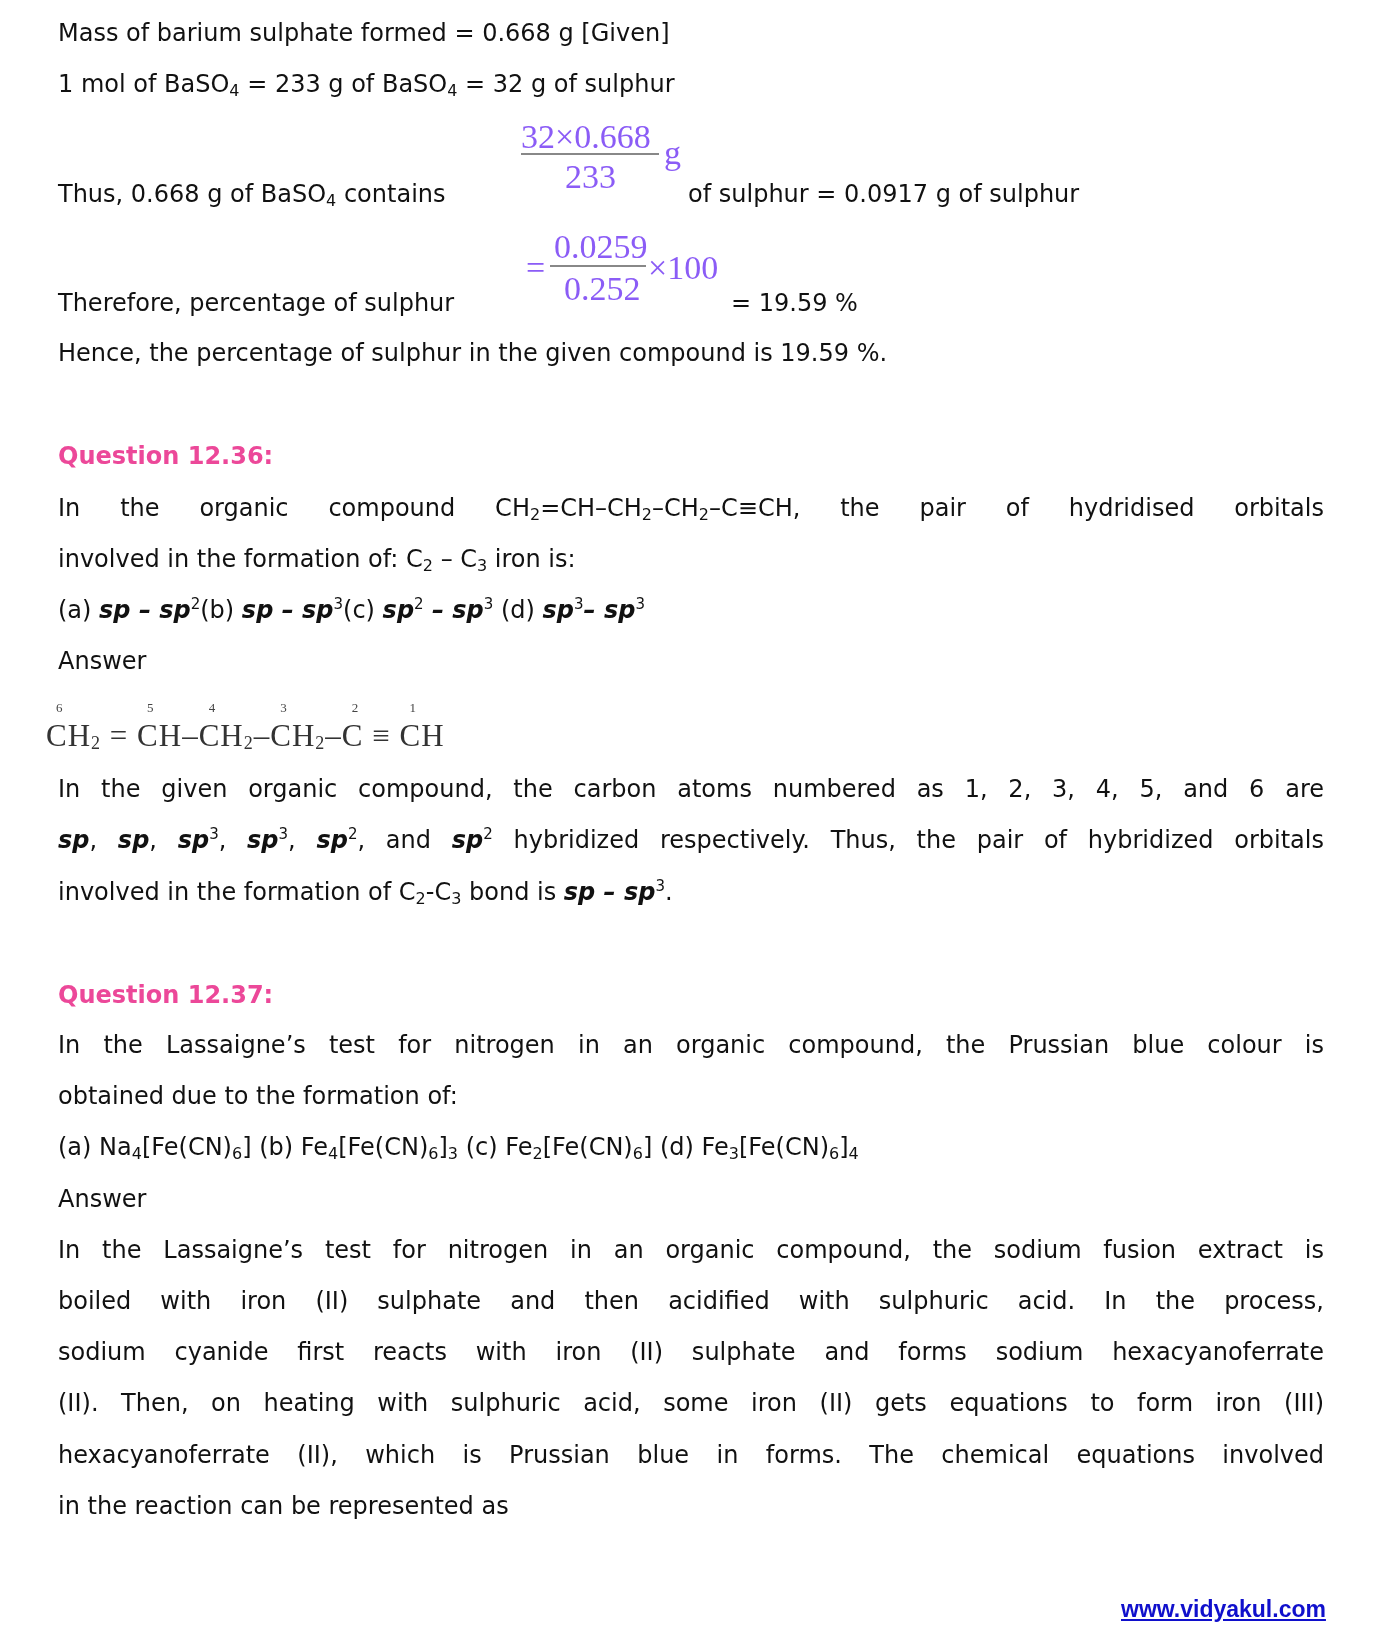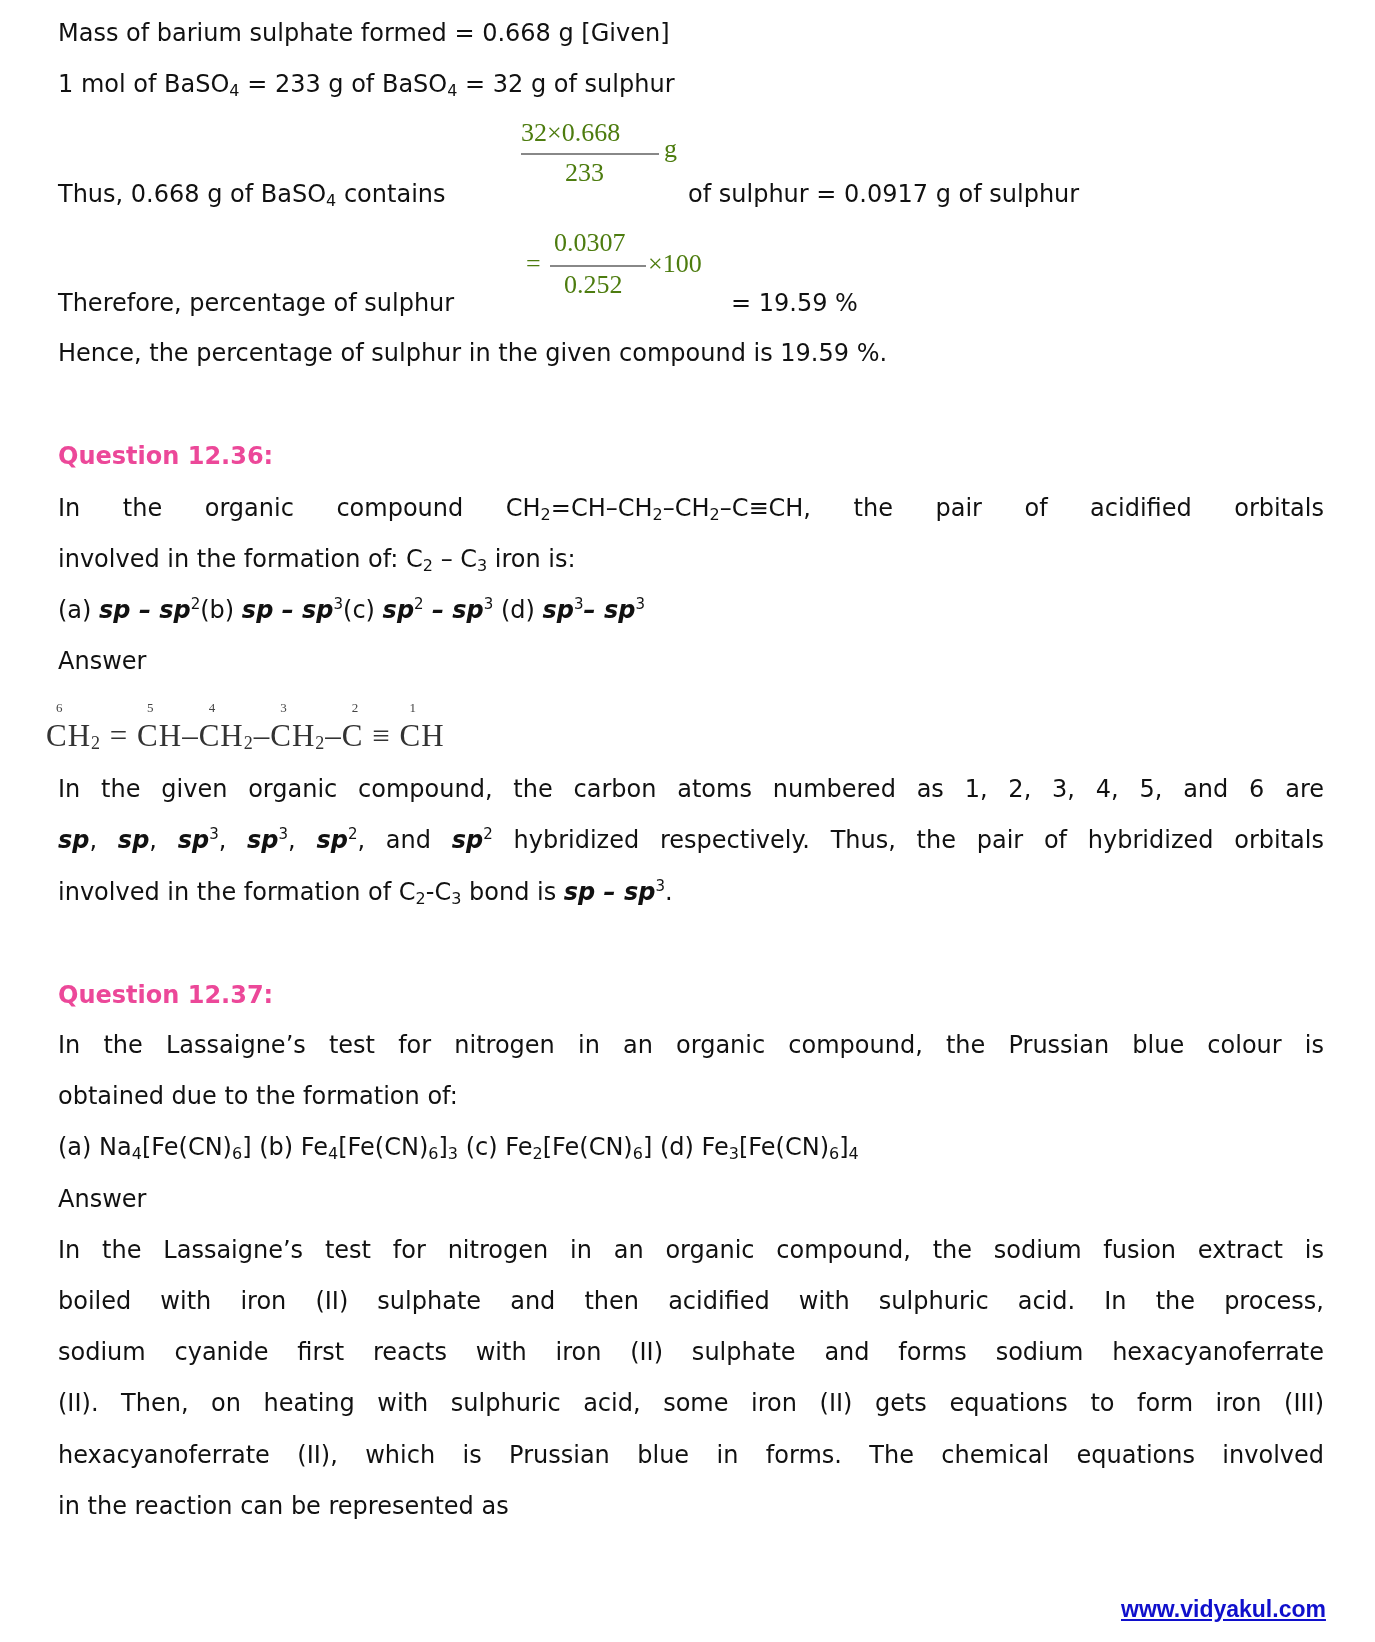--- a/index.html
+++ b/index.html
@@ -1,21 +1,21 @@
 <!DOCTYPE html>
 <html><head>
 <meta charset="utf-8">
 <style>
   html, body { margin: 0; padding: 0; background: #ffffff; }
   body { width: 1375px; height: 1642px; position: relative; overflow: hidden;
          font-family: "DejaVu Sans", sans-serif; color: #111111; }
   .line { position: absolute; left: 58px; font-size: 24px; line-height: 30px; white-space: nowrap; }
   .just { width: 1266px; text-align: justify; text-align-last: justify; white-space: normal; }
   .q { color: #ec4899; font-weight: bold; }
-  .frac { position: absolute; font-family: "Liberation Serif", "DejaVu Serif", serif; font-size: 26px; color: #4d7c0f; }
+  .frac { position: absolute; font-family: "Liberation Serif", "DejaVu Serif", serif; font-size: 34px; color: #8b5cf6; }
   .frac .num, .frac .den { position: absolute; white-space: nowrap; }
   .frac .bar { position: absolute; height: 2px; background: #888; }
   .frac .extra { position: absolute; white-space: nowrap; }
   sub { font-size: 16px; vertical-align: -4px; line-height: 0; }
   sup { font-size: 15px; vertical-align: 9px; line-height: 0; }
   i { font-style: italic; font-weight: bold; }
   .formula { position: absolute; left: 46px; top: 718px; font-family: "Liberation Serif", "DejaVu Serif", serif;
              font-size: 31px; color: #333; white-space: nowrap; letter-spacing: 1px; }
   .formula .atom { position: relative; display: inline-block; }
   .formula .num { position: absolute; top: -18px; font-size: 13px; color: #444; letter-spacing: 0; }
@@ -38,31 +38,31 @@
   <div class="bar" style="left:1px; top:35px; width:138px"></div>
   <span class="den" style="left:45px; top:40px">233</span>
   <span class="extra" style="left:144px; top:16px">g</span>
 </div>
 
 <div class="line" style="top:288px">Therefore, percentage of sulphur</div>
 <div class="line" style="top:288px; left:731px">= 19.59 %</div>
 
 <div class="frac" style="left:524px; top:228px; width:220px; height:90px">
   <span class="extra" style="left:2px; top:21px">=</span>
-  <span class="num" style="left:30px; top:0px">0.0307</span>
+  <span class="num" style="left:30px; top:0px">0.0259</span>
   <div class="bar" style="left:26px; top:37px; width:96px"></div>
   <span class="den" style="left:40px; top:42px">0.252</span>
   <span class="extra" style="left:124px; top:21px">×100</span>
 </div>
 
 <div class="line" style="top:338px">Hence, the percentage of sulphur in the given compound is 19.59 %.</div>
 
 <div class="line q" style="top:441px">Question 12.36:</div>
 
-<div class="line just" style="top:493px"><span>In the organic compound CH</span><sub>2</sub><span>=CH–CH</span><sub>2</sub><span>–CH</span><sub>2</sub><span>–C≡CH, the pair of acidified orbitals</span></div>
+<div class="line just" style="top:493px"><span>In the organic compound CH</span><sub>2</sub><span>=CH–CH</span><sub>2</sub><span>–CH</span><sub>2</sub><span>–C≡CH, the pair of hydridised orbitals</span></div>
 
 <div class="line" style="top:544px"><span>involved in the formation of: C</span><sub>2</sub><span> – C</span><sub>3</sub><span> iron is:</span></div>
 
 <div class="line" style="top:595px"><span>(a) </span><i>sp – sp</i><sup>2</sup><span>(b) </span><i>sp – sp</i><sup>3</sup><span>(c) </span><i>sp</i><sup>2</sup><i> – sp</i><sup>3</sup><span> (d) </span><i>sp</i><sup>3</sup><i>– sp</i><sup>3</sup></div>
 
 <div class="line" style="top:646px">Answer</div>
 
 <div class="formula" id="formula"><span class="atom"><span class="num" style="left: 10px;">6</span><span>CH</span><sub>2</sub></span><span> = </span><span class="atom"><span class="num" style="left: 10px;">5</span><span>CH</span></span><span>–</span><span class="atom"><span class="num" style="left: 10px;">4</span><span>CH</span><sub>2</sub></span><span>–</span><span class="atom"><span class="num" style="left: 10px;">3</span><span>CH</span><sub>2</sub></span><span>–</span><span class="atom"><span class="num" style="left: 10px;">2</span><span>C</span></span><span> ≡ </span><span class="atom"><span class="num" style="left: 10px;">1</span><span>CH</span></span></div>
 
 <div class="line just" style="top:774px">In the given organic compound, the carbon atoms numbered as 1, 2, 3, 4, 5, and 6 are</div>

